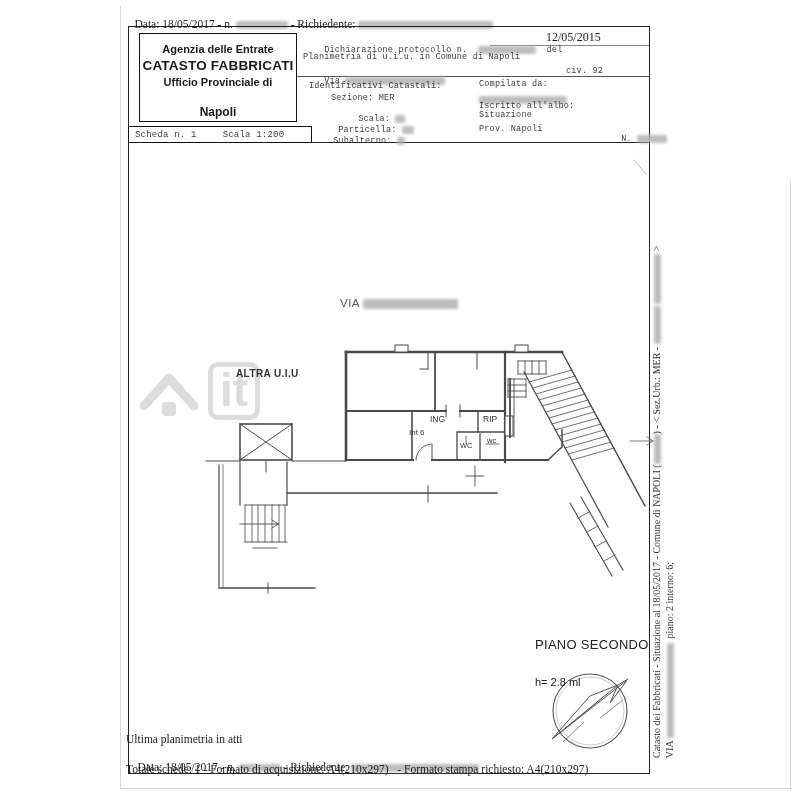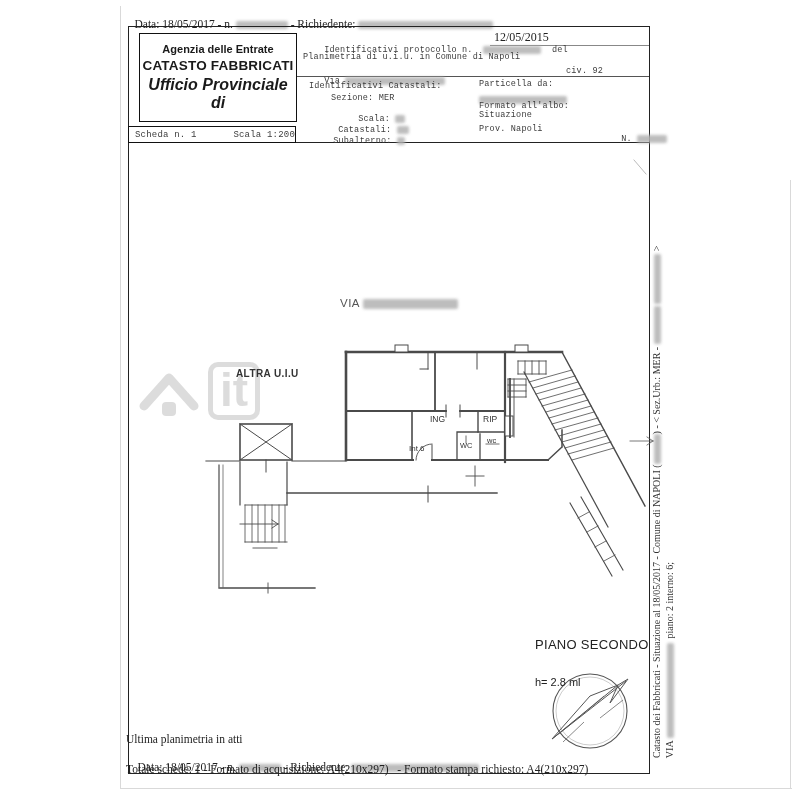--- a/index.html
+++ b/index.html
@@ -13,24 +13,24 @@
   .redact{display:inline-block;background:#b2b2b2;filter:blur(1.6px);border-radius:2px;
           height:8px;vertical-align:middle;opacity:.85;}
   .line{position:absolute;background:#222;}
   .grayline{position:absolute;background:#d9d9d9;}
   .vtext{position:absolute;transform:rotate(-90deg);transform-origin:0 100%;white-space:pre;
          font-family:"Liberation Serif","DejaVu Serif",serif;font-size:10px;color:#333;height:12px;}
   .hdrbox{position:absolute;left:139px;top:33px;width:158px;height:89px;border:1.6px solid #111;
           box-sizing:border-box;text-align:center;color:#1a1a1a;}
   .hdrbox .l1{font-weight:bold;font-size:11px;margin-top:9px;}
   .hdrbox .l2{font-weight:bold;font-size:13.5px;margin-top:3px;letter-spacing:.2px;}
-  .hdrbox .l3{font-weight:bold;font-size:16px;margin-top:3px;font-style:italic;}
+  .hdrbox .l3{font-weight:bold;font-size:11px;margin-top:3px;}
   .hdrbox .l4{font-weight:bold;font-size:12px;margin-top:17px;}
-  .schedabox{position:absolute;left:128px;top:126px;width:168px;height:17px;border:1.8px solid #111;
-             box-sizing:border-box;background:#fff;display:flex;align-items:center;justify-content:space-between;}
+  .schedabox{position:absolute;left:128px;top:126px;width:184px;height:17px;border:1.8px solid #111;
+             box-sizing:border-box;background:#fff;display:flex;align-items:center;}
   .watermark{position:absolute;left:138px;top:362px;display:flex;align-items:flex-end;
              color:#d7d7d7;opacity:.85;pointer-events:none;}
   .watermark .wm-text{font-weight:bold;font-size:62px;letter-spacing:-2px;line-height:.9;
              font-family:"Liberation Sans",sans-serif;}
   .watermark .wm-it{font-weight:bold;font-size:46px;border:5px solid #d7d7d7;border-radius:10px;
              padding:0 7px 2px 7px;margin-left:8px;line-height:1;}
   svg{position:absolute;left:0;top:0;}
 </style>
 </head>
 <body>
@@ -51,44 +51,44 @@
   <div class="line" style="left:490px;top:45px;width:159px;height:1px;background:#888;"></div>
 
   <div class="hdrbox">
     <div class="l1">Agenzia delle Entrate</div>
     <div class="l2">CATASTO FABBRICATI</div>
     <div class="l3">Ufficio Provinciale di</div>
     <div class="l4">Napoli</div>
   </div>
 
   <div class="abs mono" style="left:303px;top:35px;">
-    <span>Identificativi protocollo n.</span><span>  </span><span class="redact" style="width:58px;"></span><span>  </span><span>del</span>
-  </div>
-  <div class="abs serif" style="left:494px;top:30px;font-size:12px;">12/05/2015</div>
+    <span>Dichiarazione protocollo n.</span><span>  </span><span class="redact" style="width:58px;"></span><span>  </span><span>del</span>
+  </div>
+  <div class="abs serif" style="left:546px;top:30px;font-size:12px;">12/05/2015</div>
   <div class="abs mono" style="left:303px;top:52px;">Planimetria di u.i.u. in Comune di Napoli</div>
   <div class="abs mono" style="left:303px;top:66px;">
     <span>Via</span><span> </span><span class="redact" style="width:100px;"></span>
   </div>
   <div class="abs mono" style="left:566px;top:66px;">civ. 92</div>
 
   <div class="abs mono" style="left:309px;top:81px;">Identificativi Catastali:</div>
   <div class="abs mono" style="left:331px;top:93px;">Sezione: MER</div>
   <div class="abs mono" style="left:337px;top:104px;">
     <span>Scala:</span><span> </span><span class="redact" style="width:10px;"></span>
   </div>
   <div class="abs mono" style="left:317px;top:115px;">
-    <span>Catastali:</span><span> </span><span class="redact" style="width:12px;"></span>
+    <span>Particella:</span><span> </span><span class="redact" style="width:12px;"></span>
   </div>
   <div class="abs mono" style="left:312px;top:126px;">
     <span>Subalterno:</span><span> </span><span class="redact" style="width:8px;"></span>
   </div>
 
-  <div class="abs mono" style="left:479px;top:79px;">Particella da:</div>
+  <div class="abs mono" style="left:479px;top:79px;">Compilata da:</div>
   <div class="abs" style="left:479px;top:90px;"><span class="redact" style="width:88px;"></span></div>
-  <div class="abs mono" style="left:479px;top:101px;">Formato all'albo:</div>
+  <div class="abs mono" style="left:479px;top:101px;">Iscritto all'albo:</div>
   <div class="abs mono" style="left:479px;top:110px;">Situazione</div>
   <div class="abs mono" style="left:479px;top:124px;">Prov. Napoli</div>
   <div class="abs mono" style="left:600px;top:124px;">
     <span>N.</span><span> </span><span class="redact" style="width:30px;"></span>
   </div>
 
   <div class="schedabox">
     <span class="mono" style="margin-left:6px;font-size:9px;">Scheda n. 1</span>
     <span class="mono" style="margin-left:26px;font-size:9px;">Scala 1:200</span>
   </div>
@@ -179,21 +179,21 @@
   </svg>
 
   <div class="abs sans" style="left:340px;top:297px;font-size:11.5px;color:#555;letter-spacing:.5px;">
     <span>VIA</span><span> </span><span class="redact" style="width:95px;height:10px;"></span>
   </div>
   <div class="abs sans" style="left:236px;top:368px;font-size:10px;color:#333;letter-spacing:.4px;font-weight:bold;">ALTRA U.I.U</div>
   <div class="abs sans" style="left:430px;top:414px;font-size:8.5px;color:#333;">ING</div>
   <div class="abs sans" style="left:483px;top:414px;font-size:8.5px;color:#333;">RIP</div>
   <div class="abs sans" style="left:460px;top:441px;font-size:7.5px;color:#333;">WC</div>
   <div class="abs sans" style="left:487px;top:436px;font-size:7.5px;color:#333;">wc</div>
-  <div class="abs sans" style="left:409px;top:444px;font-size:8px;color:#333;">Int 6</div>
+  <div class="abs sans" style="left:409px;top:428px;font-size:8px;color:#333;">Int 6</div>
   <div class="abs sans" style="left:535px;top:637px;font-size:13px;color:#222;letter-spacing:.3px;">PIANO SECONDO</div>
   <div class="abs sans" style="left:535px;top:656px;font-size:11px;color:#222;margin-top:20px;">h= 2.8 ml</div>
 
   <div class="vtext" style="left:652px;top:756px;">
     <span>Catasto dei Fabbricati - Situazione al 18/05/2017 - Comune di NAPOLI (</span><span class="redact" style="width:30px;height:7px;"></span><span>) - &lt; Sez.Urb.: MER - </span><span class="redact" style="width:38px;height:7px;"></span><span> </span><span class="redact" style="width:50px;height:7px;"></span><span> &gt;</span>
   </div>
   <div class="vtext" style="left:665px;top:756px;">
     <span>VIA </span><span class="redact" style="width:95px;height:7px;"></span><span>  piano: 2 interno: 6;</span>
   </div>
 

